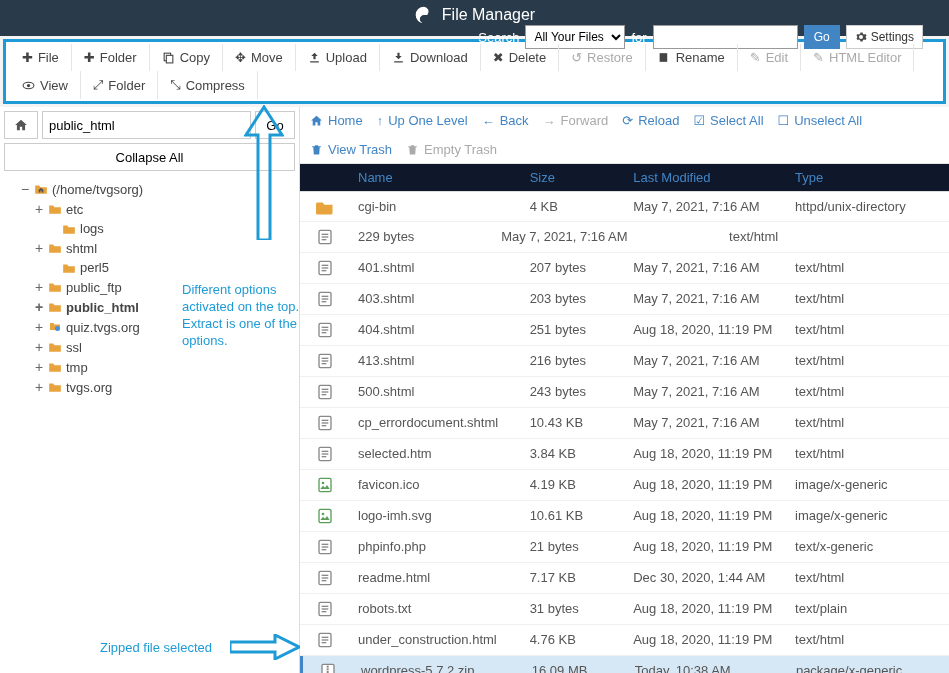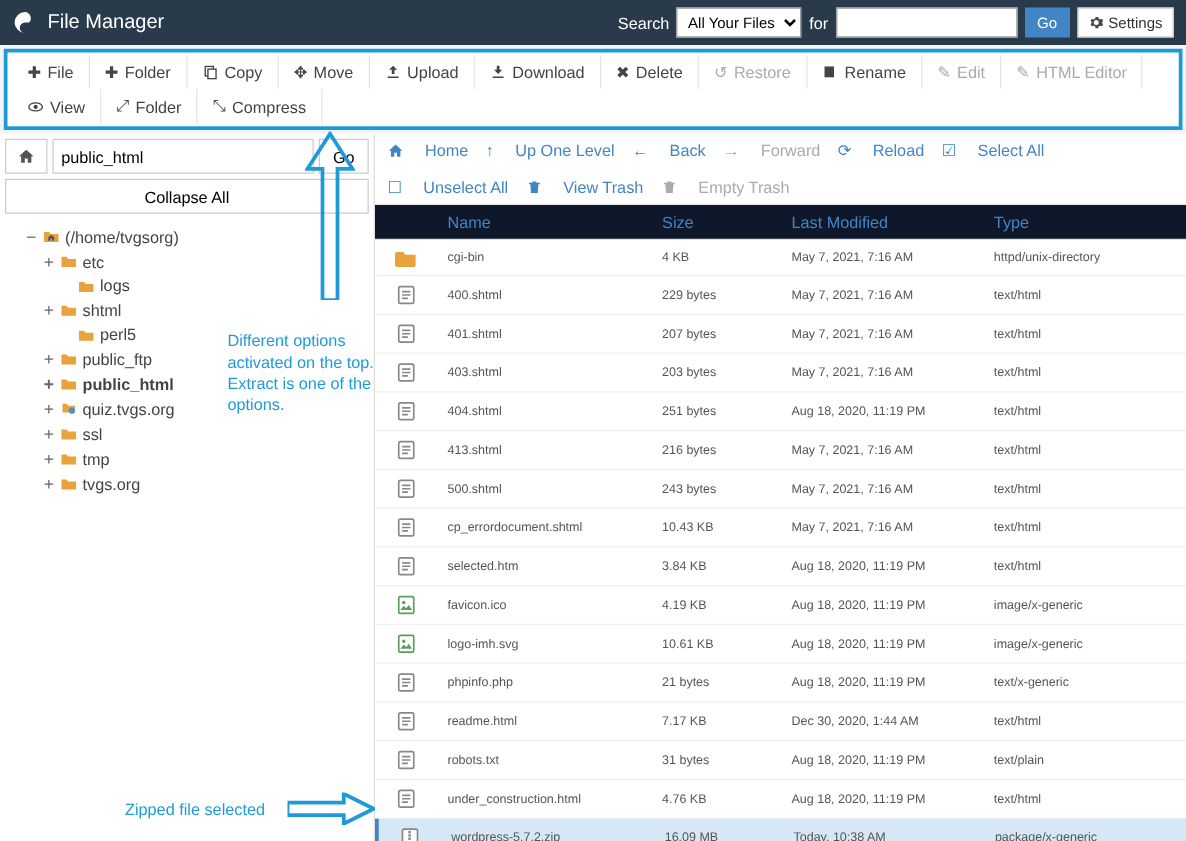--- a/index.html
+++ b/index.html
@@ -1,18 +1,18 @@
 <!DOCTYPE html>
 <html><head>
 <meta charset="utf-8">
 <style>
 * { margin: 0; padding: 0; box-sizing: border-box; font-family: Arial, sans-serif; }
 body { width: 949px; height: 673px; overflow: hidden; background: #f4f4f4; font-size: 13px; }
 
-.header { background: #293a4a; color: #fff; display: flex; align-items: center; padding: 5px 10px; height: 36px; }
+.header { background: #293a4a; color: #fff; display: flex; align-items: center; padding: 5px 26px; height: 36px; flex-direction: column; }
 .header .logo { display: flex; align-items: center; gap: 8px; }
 .header .logo-icon { width: 20px; height: 20px; }
 .header .title { font-size: 16px; font-weight: 400; }
 .header .search-area { margin-left: auto; display: flex; align-items: center; gap: 6px; font-size: 13px; }
 .header select { height: 24px; font-size: 12px; background: #fff; border: 1px solid #999; padding: 0 4px; }
 .header input[type="text"] { height: 24px; width: 145px; border: 1px solid #999; background: #fff; padding: 0 4px; }
 .header .go-btn { background: #4285c5; color: #fff; border: none; height: 24px; padding: 0 10px; cursor: pointer; font-size: 12px; }
 .header .settings-btn { background: #fff; color: #333; border: 1px solid #ccc; height: 24px; padding: 0 8px; cursor: pointer; font-size: 12px; display: flex; align-items: center; gap: 4px; }
 
 .toolbar-wrap { border: 3px solid #1e9bd6; margin: 3px; padding: 2px 4px; background: #fff; }
@@ -33,33 +33,33 @@
 .tree-row { display: flex; align-items: center; gap: 4px; padding: 2px 0; cursor: pointer; white-space: nowrap; }
 .tree-row .exp { width: 10px; font-size: 14px; color: #666; text-align: center; }
 .tree-row .folder-ico { width: 14px; height: 12px; }
 .tree-row.bold { font-weight: bold; }
 .tree .lvl1 { padding-left: 14px; }
 .tree .lvl2 { padding-left: 28px; }
 .tree .lvl3 { padding-left: 42px; }
 
 .content { flex: 1; background: #fff; display: flex; flex-direction: column; }
 .action-bar { padding: 6px 10px; display: flex; flex-wrap: wrap; gap: 14px; border-bottom: 1px solid #e5e5e5; }
-.action-bar .abtn { color: #4285c5; cursor: pointer; display: flex; align-items: center; gap: 17px; font-size: 13px; }
+.action-bar .abtn { color: #4285c5; cursor: pointer; display: flex; align-items: center; gap: 5px; font-size: 13px; }
 .action-bar .abtn.disabled { color: #aaa; }
 .action-bar .abtn svg { width: 13px; height: 13px; }
 
 .table { flex: 1; overflow: auto; }
 .thead { display: flex; background: #0f172a; border-bottom: 1px solid #ddd; color: #4285c5; font-size: 13px; padding: 6px 0; }
 .thead .col, .trow .col { padding: 0 8px; }
 .col-icon { width: 50px; }
 .col-name { flex: 1.6; }
 .col-size { flex: 0.9; }
 .col-date { flex: 1.5; }
 .col-type { flex: 1.5; }
-.trow { display: flex; align-items: center; padding: 6px 0; border-bottom: 1px solid #f0f0f0; font-size: 10px; color: #555; }
+.trow { display: flex; align-items: center; padding: 6px 0; border-bottom: 1px solid #f0f0f0; font-size: 13px; color: #555; }
 .trow.selected { background: #d6e7f5; border-left: 3px solid #4285c5; }
 
 .annot { position: absolute; color: #1e9bd6; font-size: 13px; font-weight: 500; pointer-events: none; }
 .arrow-up { position: absolute; pointer-events: none; }
 .arrow-right { position: absolute; pointer-events: none; }
 
 svg { display: inline-block; vertical-align: middle; }
 </style>
 </head>
 <body>
@@ -317,21 +317,20 @@
             <div class="col col-date">May 7, 2021, 7:16 AM</div>
             <div class="col col-type">httpd/unix-directory</div>
           </div>
           <div class="trow">
             <div class="col col-icon" style="text-align:center"><svg width="16" height="18" viewBox="0 0 24 24">
                 <rect x="3" y="2" width="18" height="20" rx="2" fill="#fff" stroke="#888" stroke-width="2"></rect>
                 <line x1="7" y1="8" x2="17" y2="8" stroke="#888" stroke-width="2"></line>
                 <line x1="7" y1="12" x2="17" y2="12" stroke="#888" stroke-width="2"></line>
                 <line x1="7" y1="16" x2="14" y2="16" stroke="#888" stroke-width="2"></line>
               </svg></div>
-            <div class="col col-name">400.shtml</div>
             <div class="col col-size">229 bytes</div>
             <div class="col col-date">May 7, 2021, 7:16 AM</div>
             <div class="col col-type">text/html</div>
           </div>
           <div class="trow">
             <div class="col col-icon" style="text-align:center"><svg width="16" height="18" viewBox="0 0 24 24">
                 <rect x="3" y="2" width="18" height="20" rx="2" fill="#fff" stroke="#888" stroke-width="2"></rect>
                 <line x1="7" y1="8" x2="17" y2="8" stroke="#888" stroke-width="2"></line>
                 <line x1="7" y1="12" x2="17" y2="12" stroke="#888" stroke-width="2"></line>
                 <line x1="7" y1="16" x2="14" y2="16" stroke="#888" stroke-width="2"></line>
@@ -496,18 +495,18 @@
             <div class="col col-type">package/x-generic</div>
           </div>
         </div>
     </div>
   </div>
 </div>
 
 <svg class="arrow-up" style="left:244px;top:105px" width="40" height="135" viewBox="0 0 40 135">
   <path d="M14 135 L14 30 L2 30 L20 2 L38 30 L26 30 L26 135 Z" fill="none" stroke="#1e9bd6" stroke-width="3"></path>
 </svg>
-<div class="annot" style="left:182px;top:265px;width:120px;line-height:1.3">Different options activated on the top. Extract is one of the options.</div>
+<div class="annot" style="left:182px;top:282px;width:120px;line-height:1.3">Different options activated on the top. Extract is one of the options.</div>
 
 <svg class="arrow-right" style="left:230px;top:634px" width="70" height="26" viewBox="0 0 70 26">
   <path d="M0 8 L45 8 L45 1 L69 13 L45 25 L45 18 L0 18 Z" fill="none" stroke="#1e9bd6" stroke-width="3"></path>
 </svg>
 <div class="annot" style="left:100px;top:640px">Zipped file selected</div>
 
 </body></html>

